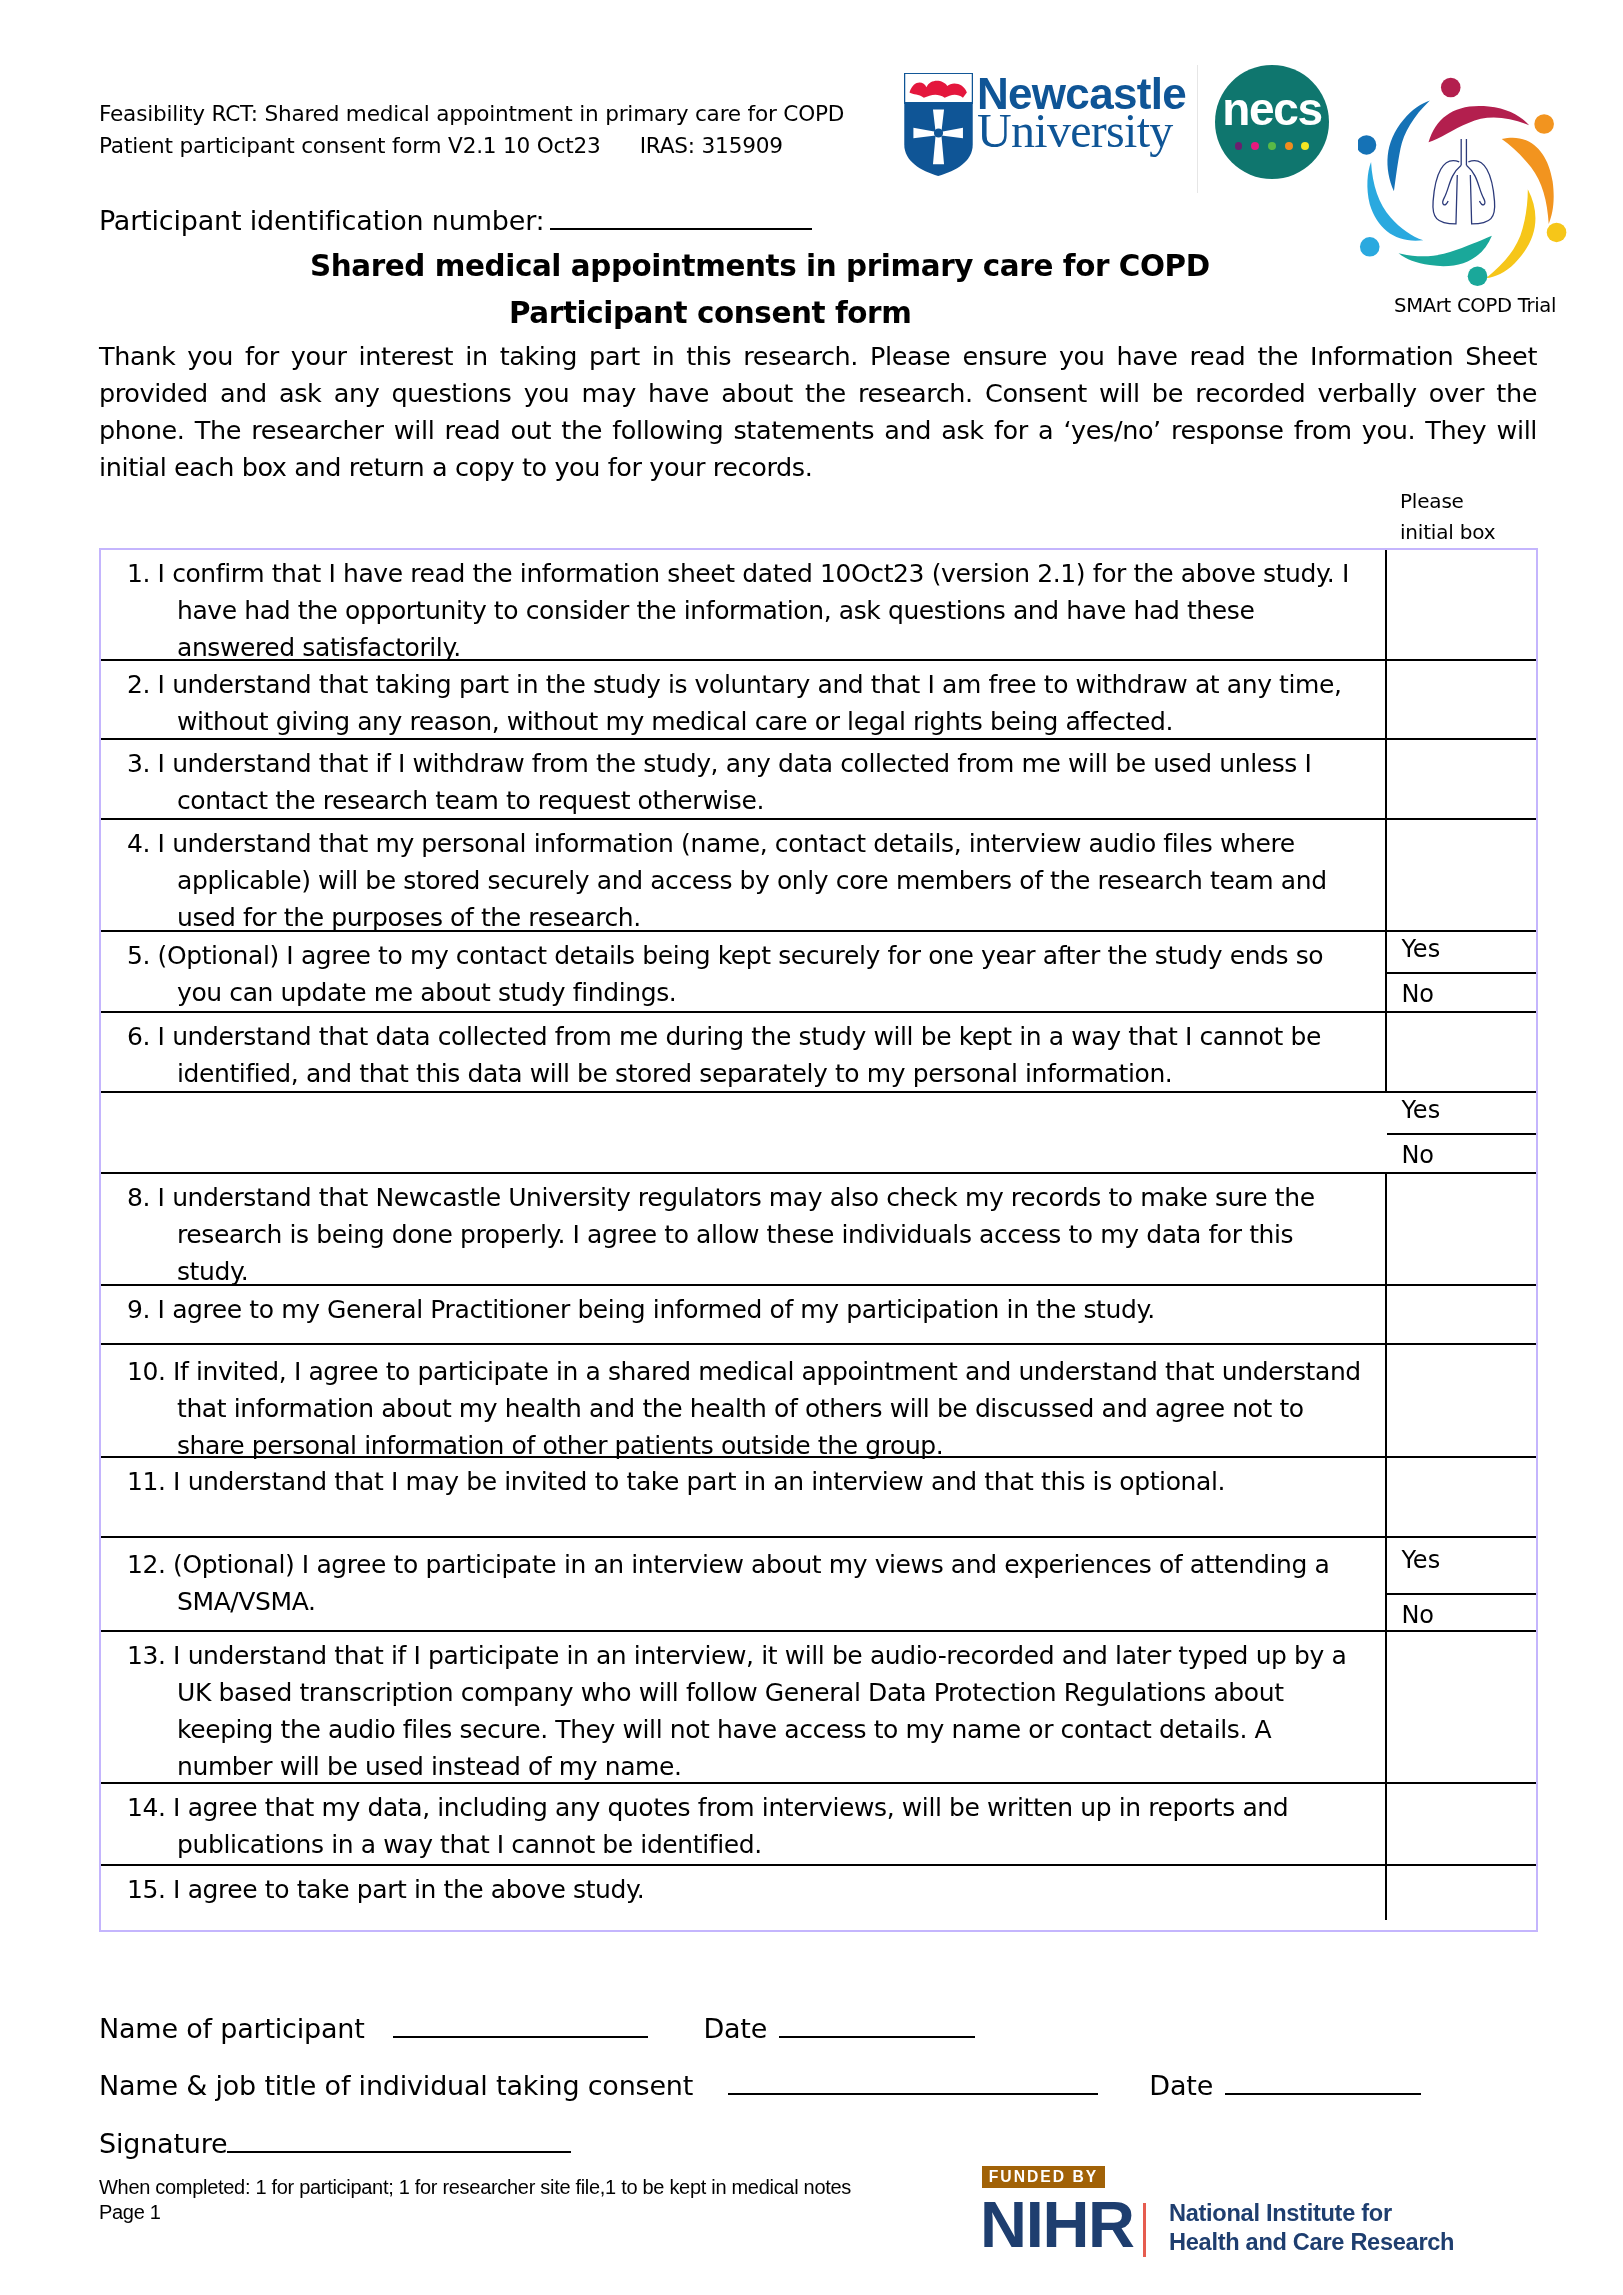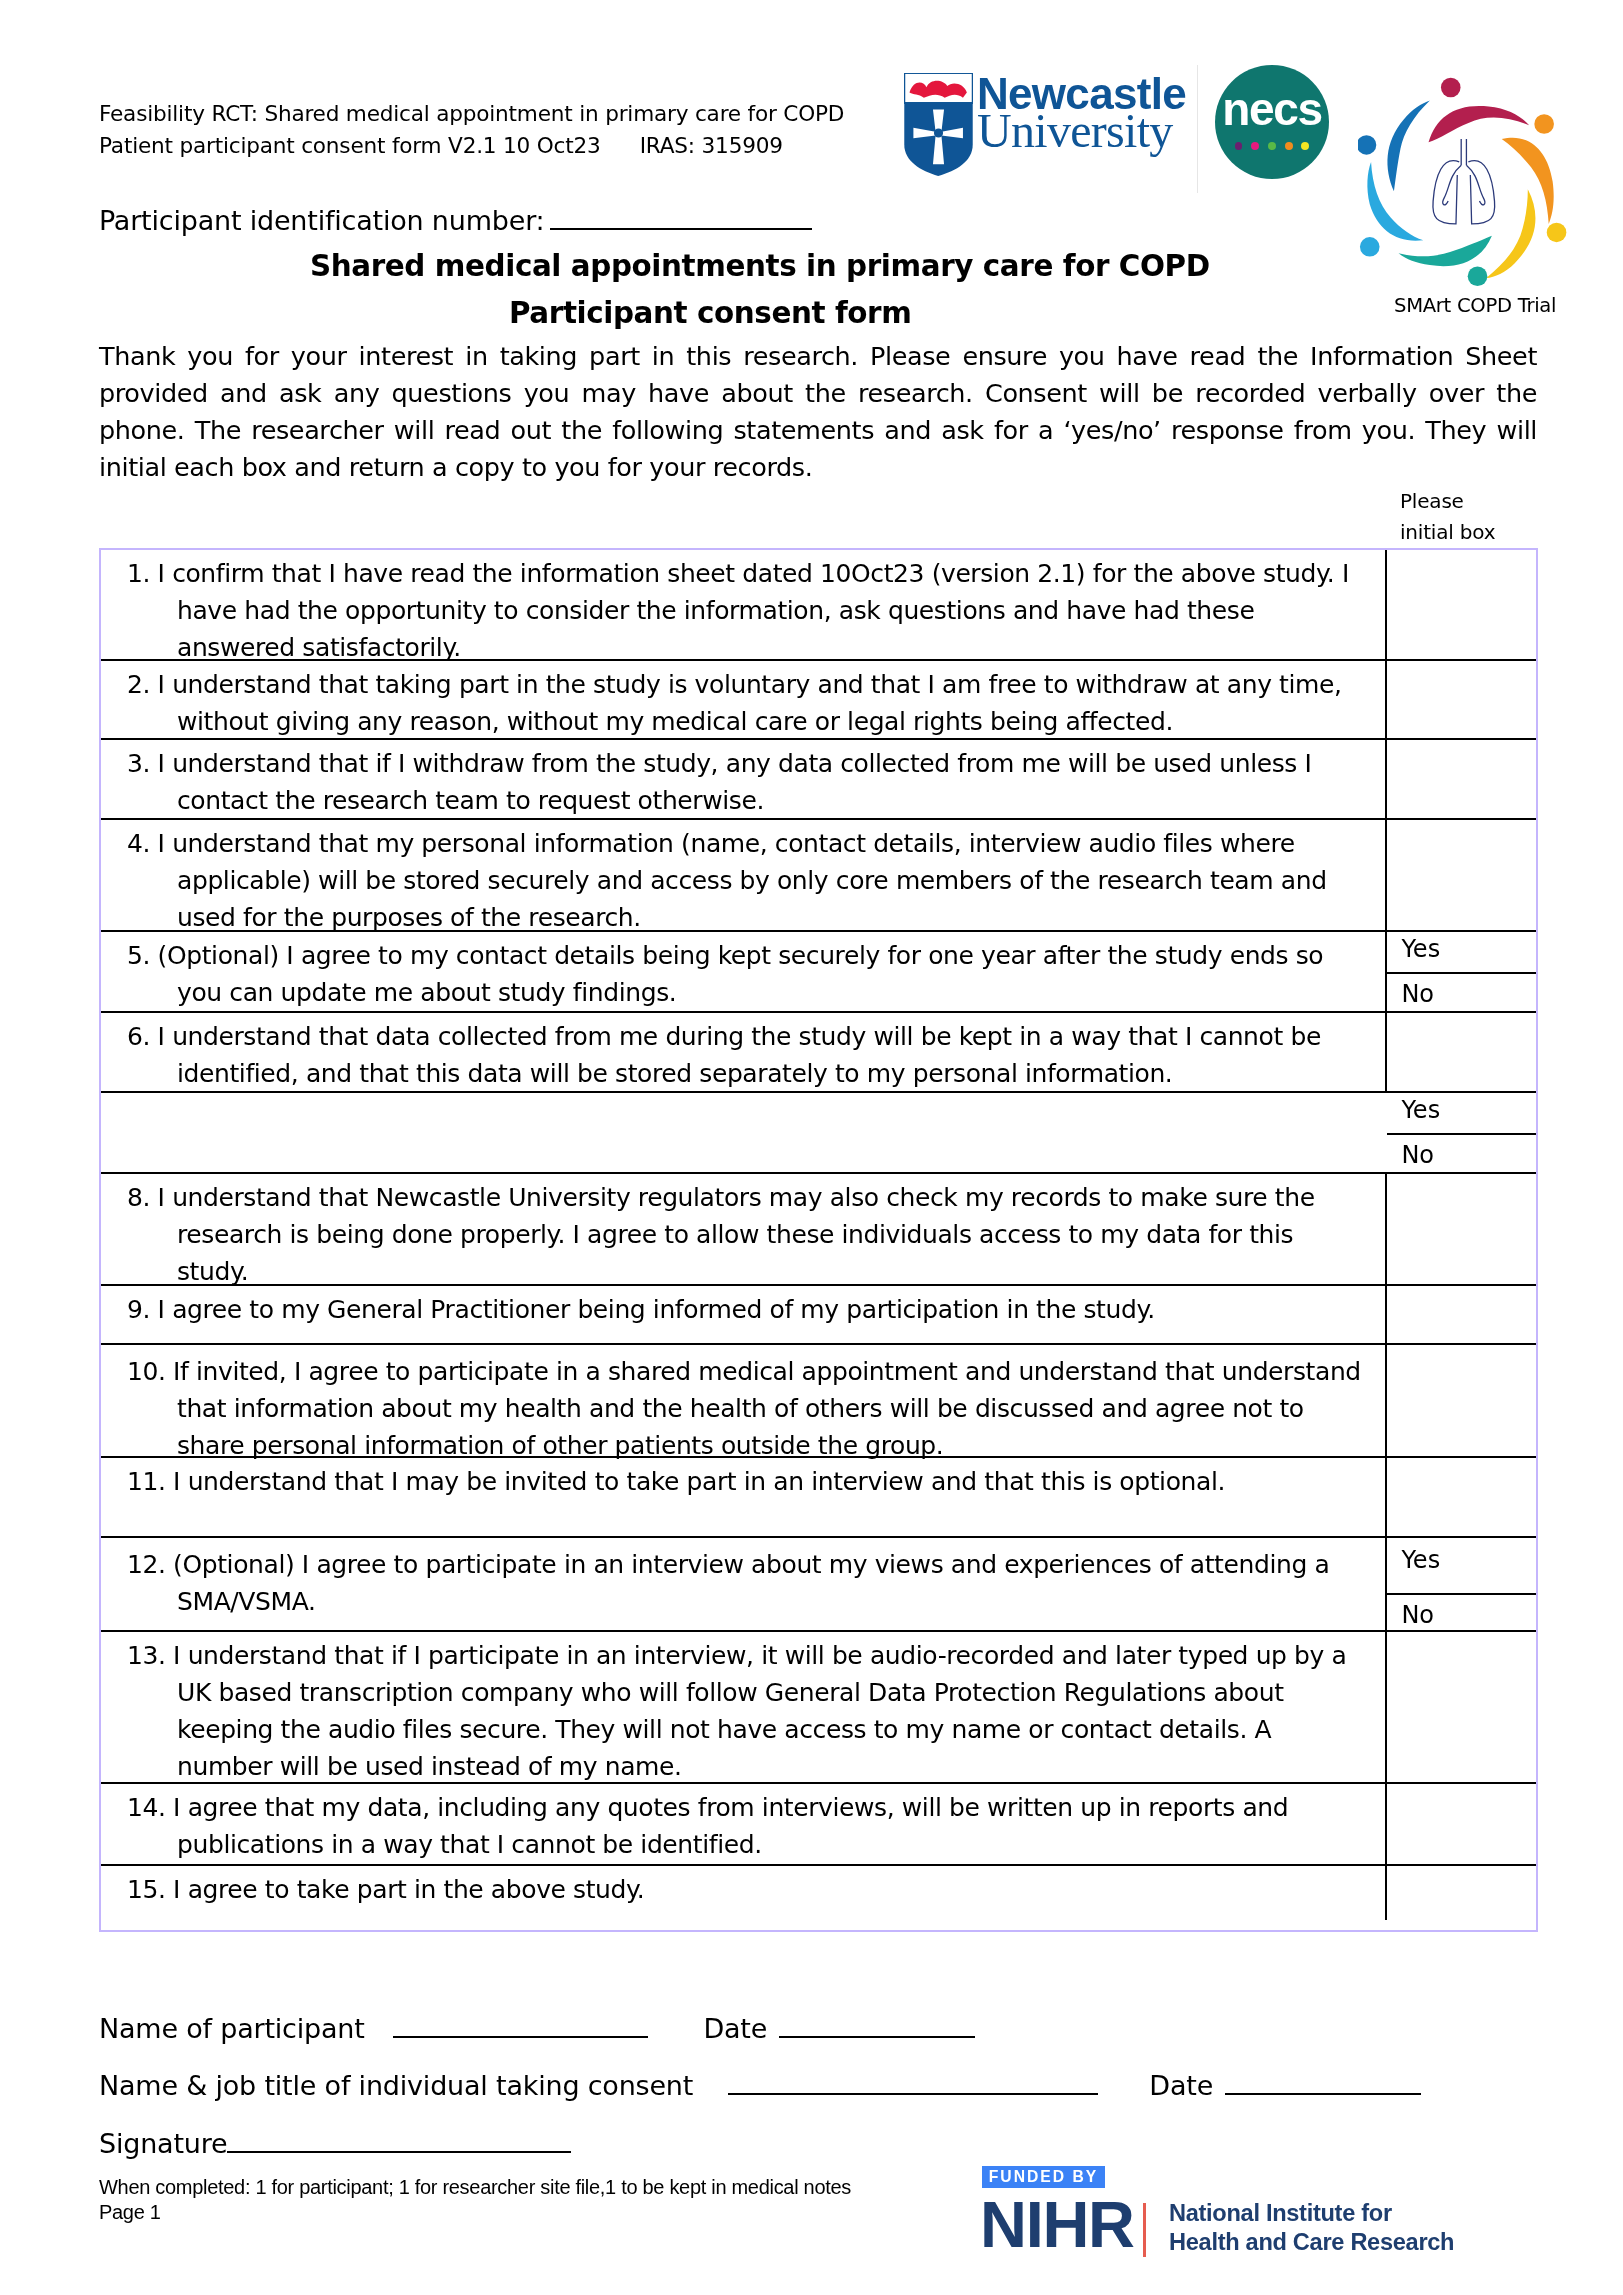--- a/index.html
+++ b/index.html
@@ -17,21 +17,21 @@
   .row.first { border-top:none; }
   .stmt { position:absolute; left:0; top:0; bottom:0; width:1286px; border-right:2px solid #000; box-sizing:border-box;
           padding:5.2px 13px 0 13px; font-size:25px; line-height:37px; letter-spacing:-0.4px; }
   .stmt .wrap { padding-left:63px; text-indent:-50px; }
   .initial { position:absolute; left:1286px; right:0; top:0; bottom:0; }
   .yn { position:absolute; left:0; right:0; font-size:24px; line-height:34px; padding-left:14.4px; box-sizing:border-box; }
   .yn.no { border-top:2px solid #000; }
   .sig { left:99px; font-size:27px; line-height:33px; white-space:nowrap; letter-spacing:-0.2px;margin-top:19px; }
   .line { display:inline-block; border-bottom:2px solid #000; height:25px; vertical-align:baseline; }
   .note { left:99px; font-family:"Liberation Sans", sans-serif; font-size:20px; line-height:25px; white-space:nowrap; letter-spacing:-0.3px; }
-  .nihr-tag { left:982px; top:2166px; width:123px; height:22px; background:#3b82f6; color:#fff; font-family:"Liberation Sans", sans-serif;
+  .nihr-tag { left:982px; top:2166px; width:123px; height:22px; background:#a16207; color:#fff; font-family:"Liberation Sans", sans-serif;
               font-size:15.7px; font-weight:bold; letter-spacing:2px; text-align:center; line-height:22px; }
   .nihr-word { left:980px; top:2193px; font-family:"Liberation Sans", sans-serif; font-weight:bold; font-size:65px; line-height:63px; color:#1e3e6f; letter-spacing:-1.3px; }
   .nihr-bar { left:1143px; top:2203px; width:3.3px; height:54px; background:#e65c4f; }
   .nihr-name { left:1169px; top:2199px; font-family:"Liberation Sans", sans-serif; font-weight:bold; font-size:23.6px; line-height:29px; color:#1e3e6f; letter-spacing:-0.3px; }
   .ncl-word1 { left:977px; top:71px; font-family:"Liberation Sans", sans-serif; font-weight:bold; font-size:44px; line-height:46px; color:#0f5596; letter-spacing:-0.7px; }
   .ncl-word2 { left:977px; top:107px; font-family:"Liberation Serif", serif; font-size:48px; line-height:48px; color:#0f5596; letter-spacing:-0.7px; }
   .ncl-sep { left:1197px; top:65px; width:0.7px; height:128px; background:#e6e6e6; }
   .necs { left:1215px; top:65px; width:114px; height:114px; border-radius:50%; background:#0f766e; }
   .necs-word { position:absolute; left:0; right:0; top:21px; text-align:center; color:#fff; font-family:"Liberation Sans", sans-serif; font-weight:bold; font-size:46px; line-height:46px; letter-spacing:-1.3px; }
   .necs-dots { position:absolute; left:19.6px; right:19.6px; top:77px; display:flex; justify-content:space-between; }

